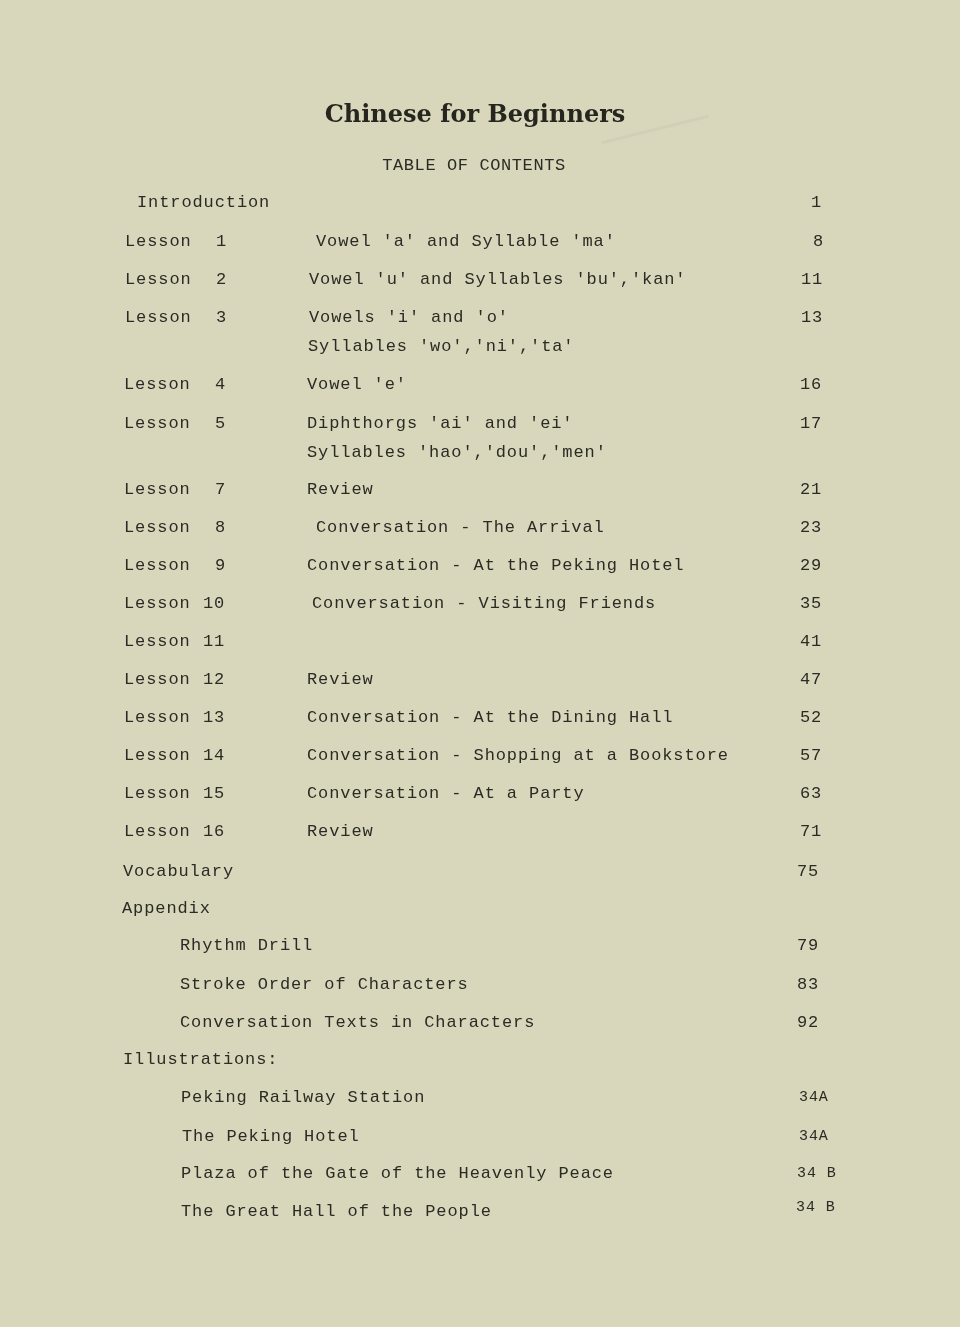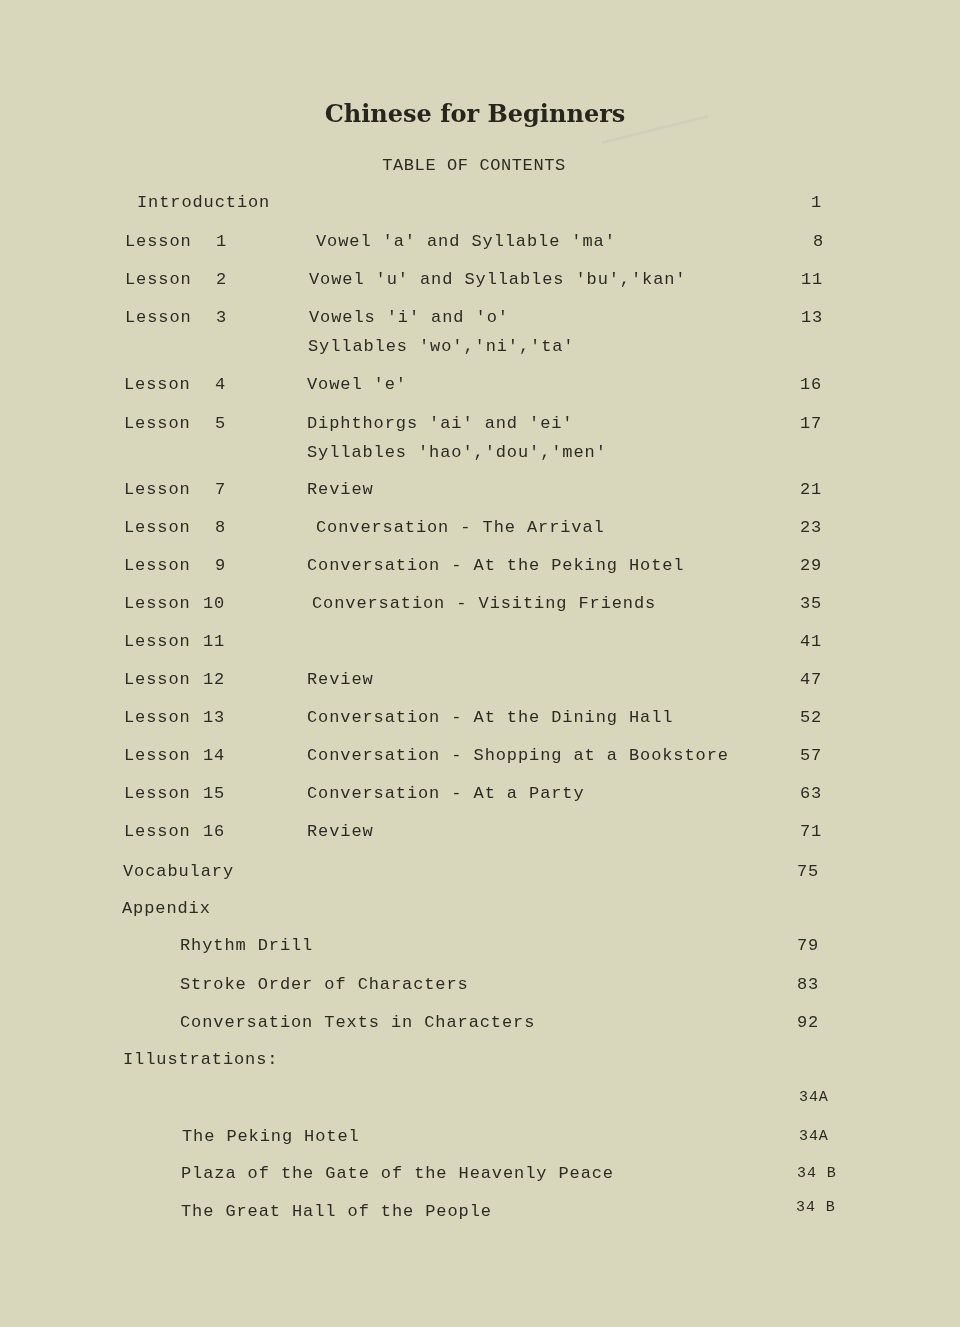--- a/index.html
+++ b/index.html
@@ -188,20 +188,21 @@
   <div class="row" style="top:1012px;left:180px;width:660px;">
     <span class="col-title" style="left:0;">Conversation Texts in Characters</span>
     <span class="col-page" style="left:617px;">92</span>
   </div>
 
   <div class="row" style="top:1049px;left:123px;width:700px;">
     <span class="col-label" style="left:0;">Illustrations:</span>
   </div>
 
   <div class="row" style="top:1087px;left:181px;width:680px;">
+    <span class="col-title" style="left:0;">Peking Railway Station</span>
     <span class="col-page" style="left:618px;font-size:15px;">34A</span>
   </div>
   <div class="row" style="top:1126px;left:182px;width:680px;">
     <span class="col-title" style="left:0;">The Peking Hotel</span>
     <span class="col-page" style="left:617px;font-size:15px;">34A</span>
   </div>
   <div class="row" style="top:1163px;left:181px;width:680px;">
     <span class="col-title" style="left:0;">Plaza of the Gate of the Heavenly Peace</span>
     <span class="col-page" style="left:616px;font-size:15px;">34 B</span>
   </div>

